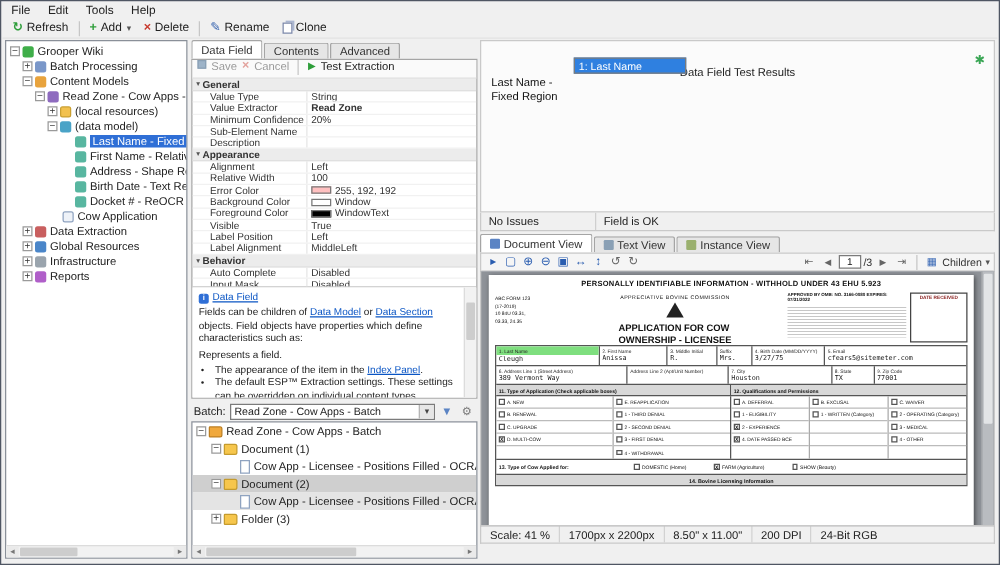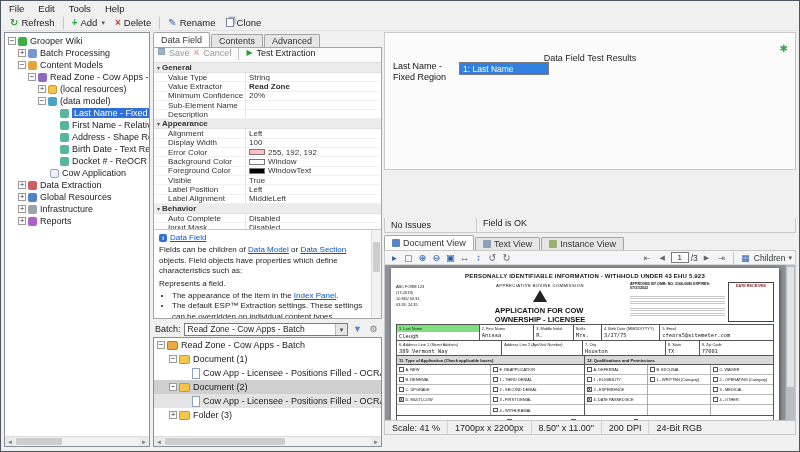--- a/index.html
+++ b/index.html
@@ -66,23 +66,23 @@
   .bfold{width:11px;height:9px;background:#f6c64c;border:1px solid #c59b2d;border-radius:1px 2px 2px 1px;margin-right:3px;flex:none;}
   .bfold-o{background:#f0a83c;border-color:#bd7f22;}
   .bpage{width:8px;height:11px;background:#fff;border:1px solid #8fa3c0;margin-right:3px;flex:none;}
   .bsel{background:#cfcfcf;} .bsel2{background:#e4e4e4;}
 
   
   .rightpanel{position:absolute;left:383px;top:31px;right:3px;height:403px;display:flex;flex-direction:column;}
   .results{height:138px;background:#fbfbfb;border:1px solid #c9c9c9;position:relative;font-size:9px;color:#111;}
   .rtitle{position:absolute;top:20px;left:0;right:0;text-align:center;color:#222;}
   .flabel{position:absolute;top:28px;left:8px;width:62px;line-height:1.25;}
-  .fvalue{position:absolute;top:29px;left:74px;width:90px;height:13px;background:#2f80e0;color:#fff;font-size:8.5px;display:flex;align-items:center;padding-left:3px;border:1px solid #7b7b7b;}
+  .fvalue{position:absolute;top:13px;left:74px;width:90px;height:13px;background:#2f80e0;color:#fff;font-size:8.5px;display:flex;align-items:center;padding-left:3px;border:1px solid #7b7b7b;}
   .wand{position:absolute;top:10px;right:7px;color:#3aa655;font-size:10px;}
-  .sstrip{height:15px;background:#f0f0f0;border:1px solid #c9c9c9;border-top:none;display:flex;align-items:flex-start;font-size:9px;color:#222;margin-top:48px;}
+  .sstrip{height:15px;background:#f0f0f0;border:1px solid #c9c9c9;border-top:none;display:flex;align-items:center;font-size:9px;color:#222;}
   .sseg1{width:92px;padding-left:6px;border-right:1px solid #cfcfcf;height:100%;display:flex;align-items:center;}
   .sseg2{padding-left:6px;}
   .vtabs{display:flex;height:15px;font-size:9px;align-items:flex-end;color:#333;margin-top:2px;}
   .ticonsq{width:8px;height:8px;border-radius:1px;flex:none;}
   .ic-dv{background:#5b84c4}.ic-tv{background:#8aa0b5}.ic-iv{background:#9ab06e}
   .vtoolbar{height:15px;background:#f5f5f5;border:1px solid #c9c9c9;border-bottom:1px solid #d9d9d9;display:flex;align-items:center;font-size:9.5px;gap:1px;padding:0 3px;}
   .vbtn{width:13px;height:12px;display:flex;align-items:center;justify-content:center;color:#2a5db0;}
   .vbtn.gray{color:#666;}
   .pagebox{width:18px;height:11px;border:1px solid #7b7b7b;background:#fff;font-size:8px;display:flex;align-items:center;justify-content:center;color:#111;}
   .vnav{margin-left:auto;display:flex;align-items:center;gap:2px;font-size:8.5px;color:#333;}
@@ -331,21 +331,21 @@
         <div class="prow">
           <div class="plabel">
               <span>Alignment</span>
             </div>
           <div class="pval">
               <span>Left</span>
             </div>
         </div>
         <div class="prow">
           <div class="plabel">
-              <span>Display Width</span>
+              <span>Relative Width</span>
             </div>
           <div class="pval">
               <span>100</span>
             </div>
         </div>
         <div class="prow">
           <div class="plabel">
               <span>Error Color</span>
             </div>
           <div class="pval">

